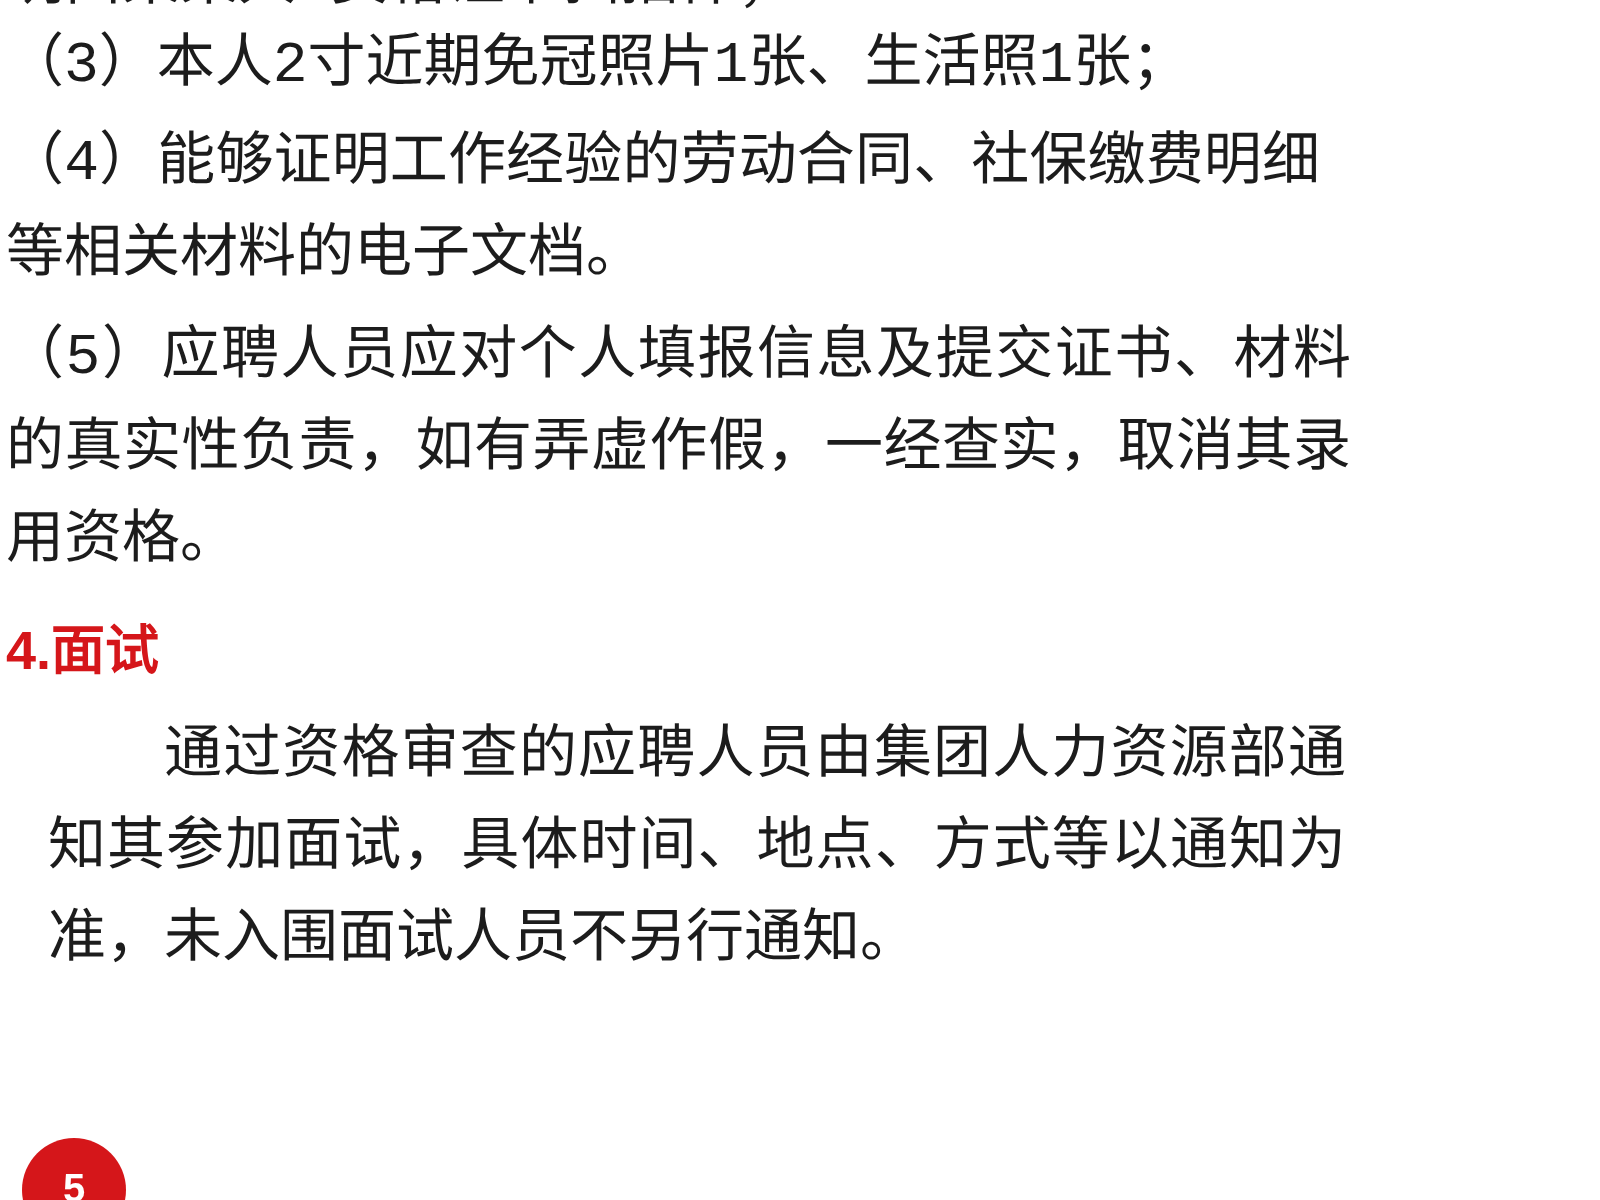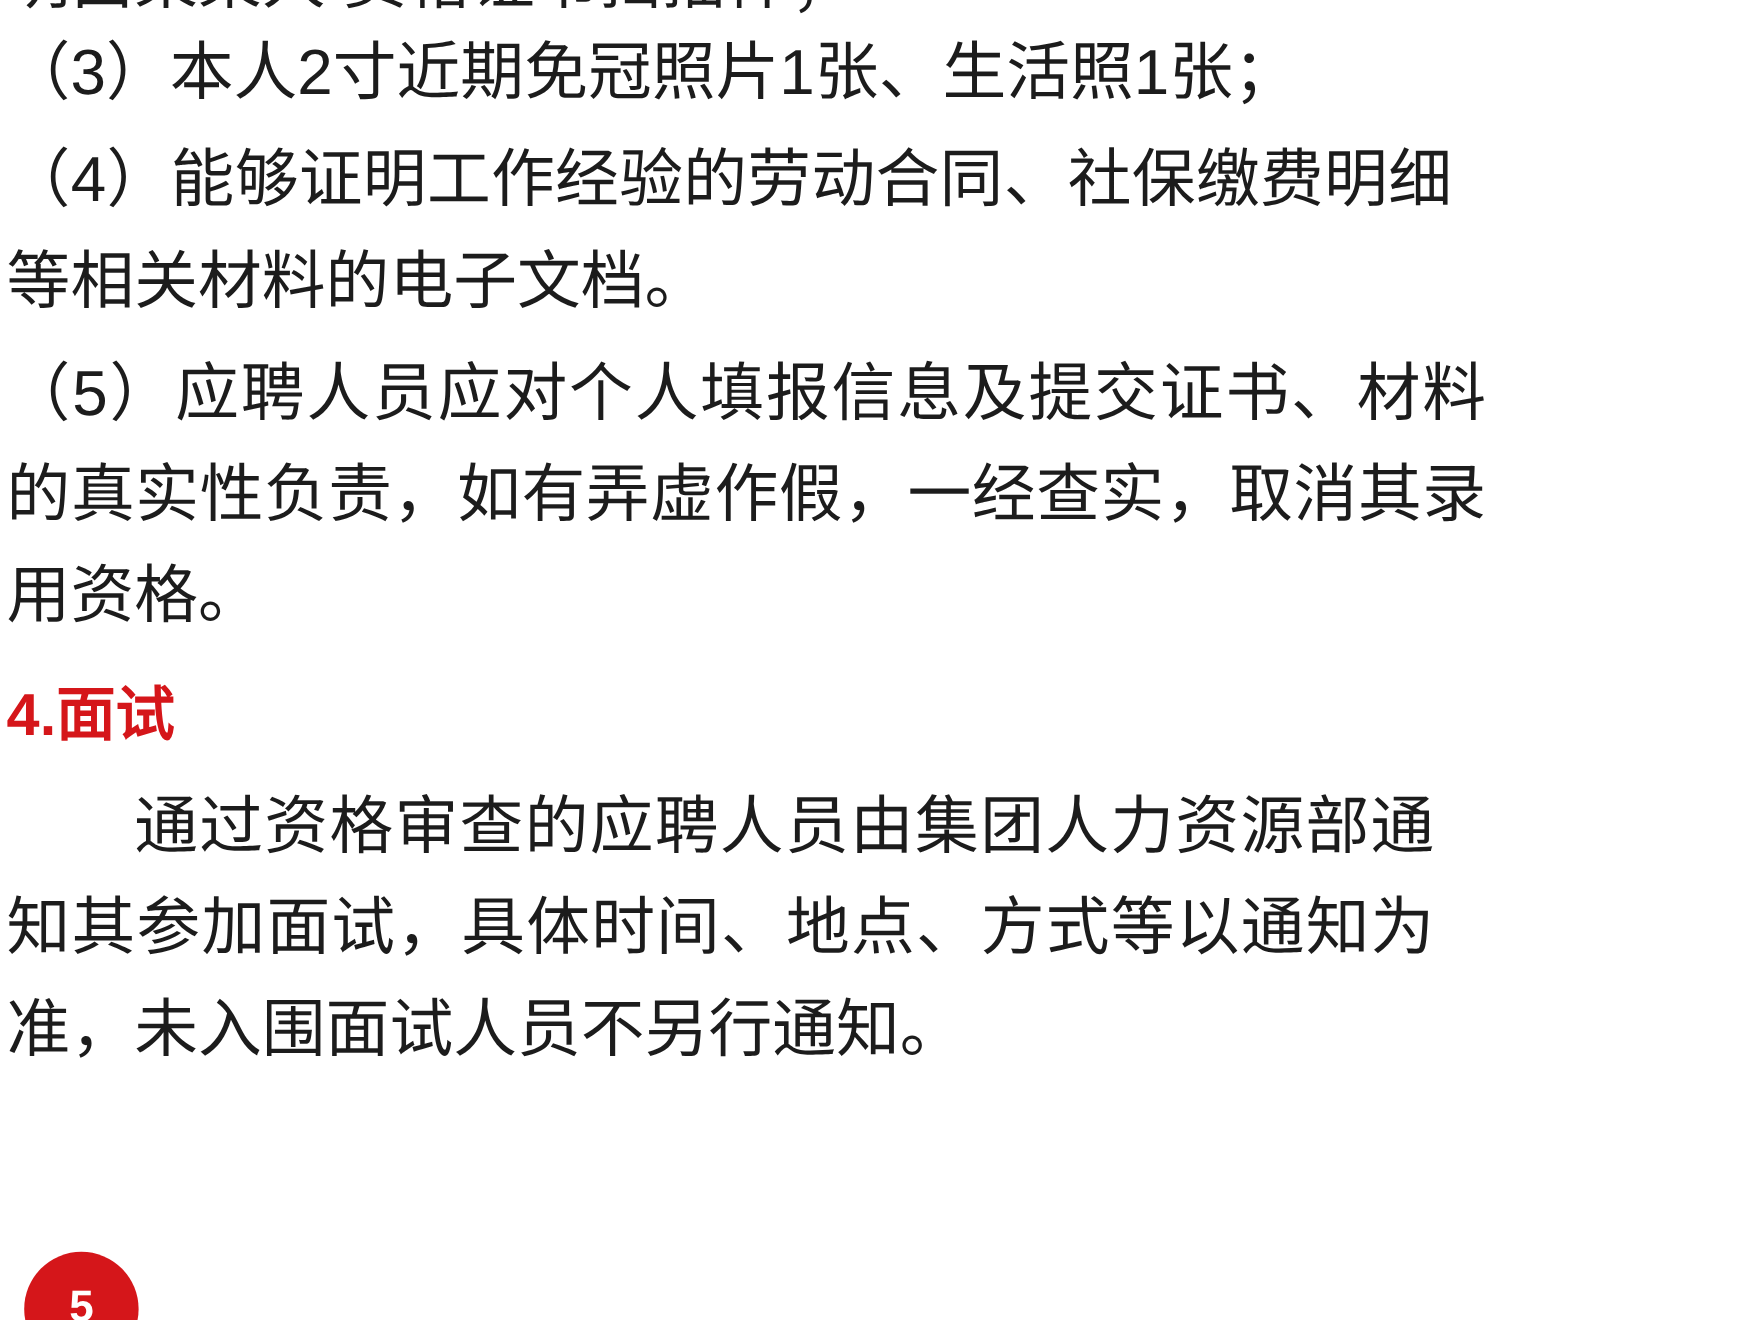--- a/index.html
+++ b/index.html
@@ -70,23 +70,24 @@
     color: #d5161a;
     padding: 0 12px 0 6px;
     letter-spacing: 0px;
   }
 
   .block-interview {
     position: absolute;
     left: 0;
     top: 706px;
     width: 1316px;
+    padding-left: 42px;
   }
 
-  .indent2 { text-indent: 0; }
+  .indent2 { text-indent: 0; font-family: Liberation Mono, monospace; }
   .indent-first { text-indent: 116px; }
 
   
   .badge {
     position: absolute;
     left: 22px;
     bottom: -42px;
     width: 104px;
     height: 104px;
     border-radius: 50%;

